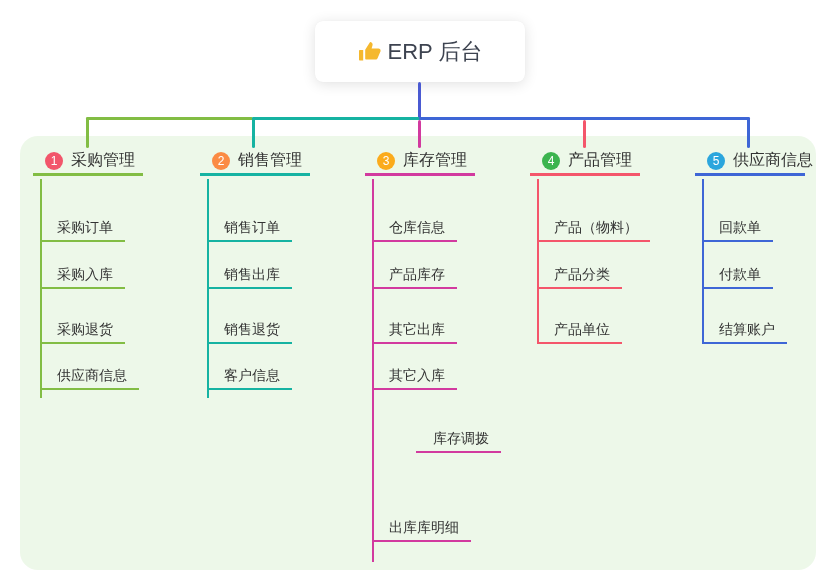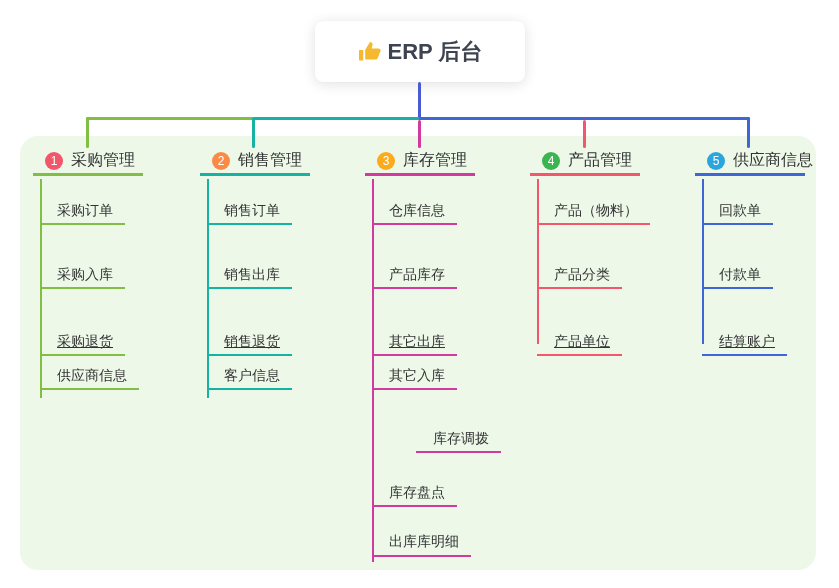--- a/index.html
+++ b/index.html
@@ -7,21 +7,21 @@
   body { font-family: "Liberation Sans", "DejaVu Sans", sans-serif; }
   .canvas { position:relative; width:839px; height:588px; background:#ffffff; overflow:hidden; }
 
   .panel { position:absolute; left:20px; top:136px; width:796px; height:434px; border-radius:18px; }
 
   .root-card {
     position:absolute; left:315px; top:21px; width:210px; height:61px;
     background:#ffffff; border-radius:8px;
     box-shadow:0 2px 14px rgba(0,0,0,0.12), 0 0 1px rgba(0,0,0,0.06);
     display:flex; align-items:center; justify-content:center; gap:6px;
-    font-size:22px; color:#3d4350; cursor:pointer;font-weight:bold;
+    font-size:22px; color:#3d4350; cursor:pointer;
   }
   .root-card .icon { width:24px; height:24px; display:inline-flex; }
 
   .line { position:absolute; }
   .h-seg { height:3px; top:117px; border-radius:2px; }
   .v-seg { width:3px; border-radius:2px; }
 
   .branch { position:absolute; top:148px; width:230px; }
   .branch-header {
     position:relative; width:110px; height:28px;
@@ -31,22 +31,22 @@
   .badge {
     width:18px; height:18px; border-radius:50%; background:#ccc; color:#fff;
     font-size:12px; line-height:18px; text-align:center; flex:0 0 18px;
   }
   .vline { position:absolute; left:7px; top:31px; width:2px; }
   .child {
     position:absolute; left:7px; height:28px; line-height:26px;
     border-bottom:2px solid #999; padding:0 12px 0 17px;
     font-size:14px; color:#333; white-space:nowrap; cursor:pointer;
   }
-  .r1 { top:49px; }  .r2 { top:113px; } .r3 { top:180px;text-decoration:underline; } .r4 { top:214px; }
-  .r5 { top:277px; } .r6 { top:331px; } .r7 { top:381px;font-family:Liberation Serif, serif; }
+  .r1 { top:66px; }  .r2 { top:113px; } .r3 { top:168px; } .r4 { top:214px; }
+  .r5 { top:277px; } .r6 { top:331px; } .r7 { top:366px; }
 </style>
 </head>
 <body>
 
 <div class="canvas">
 
   <div class="panel" style="background: rgb(237, 248, 233);"></div>
 
   <div class="root-card">
     <span class="icon">
@@ -97,21 +97,20 @@
     <div class="branch-header" style="border-bottom-color: rgb(210, 58, 159);">
       <span class="badge" style="background: rgb(251, 171, 28);">3</span>
       <span>库存管理</span>
     </div>
     <div class="vline" style="height: 383px; background: rgb(210, 58, 159);"></div>
     <div class="child r1" style="border-bottom-color: rgb(210, 58, 159);">仓库信息</div>
     <div class="child r2" style="border-bottom-color: rgb(210, 58, 159);">产品库存</div>
     <div class="child r3" style="border-bottom-color: rgb(210, 58, 159);">其它出库</div>
     <div class="child r4" style="border-bottom-color: rgb(210, 58, 159);">其它入库</div>
     <div class="child r5" style="border-bottom-color: rgb(210, 58, 159); margin-left: 44px;">库存调拨</div>
-    <div class="child r6" style="border-bottom-color: rgb(210, 58, 159);">库存盘点</div>
     <div class="child r7" style="border-bottom-color: rgb(210, 58, 159);">出库库明细</div>
   </div>
 
   <div class="branch" style="left:530px;">
     <div class="branch-header" style="border-bottom-color: rgb(244, 86, 107);">
       <span class="badge" style="background: rgb(60, 180, 79);">4</span>
       <span>产品管理</span>
     </div>
     <div class="vline" style="height: 165px; background: rgb(244, 86, 107);"></div>
     <div class="child r1" style="border-bottom-color: rgb(244, 86, 107);">产品（物料）</div>

